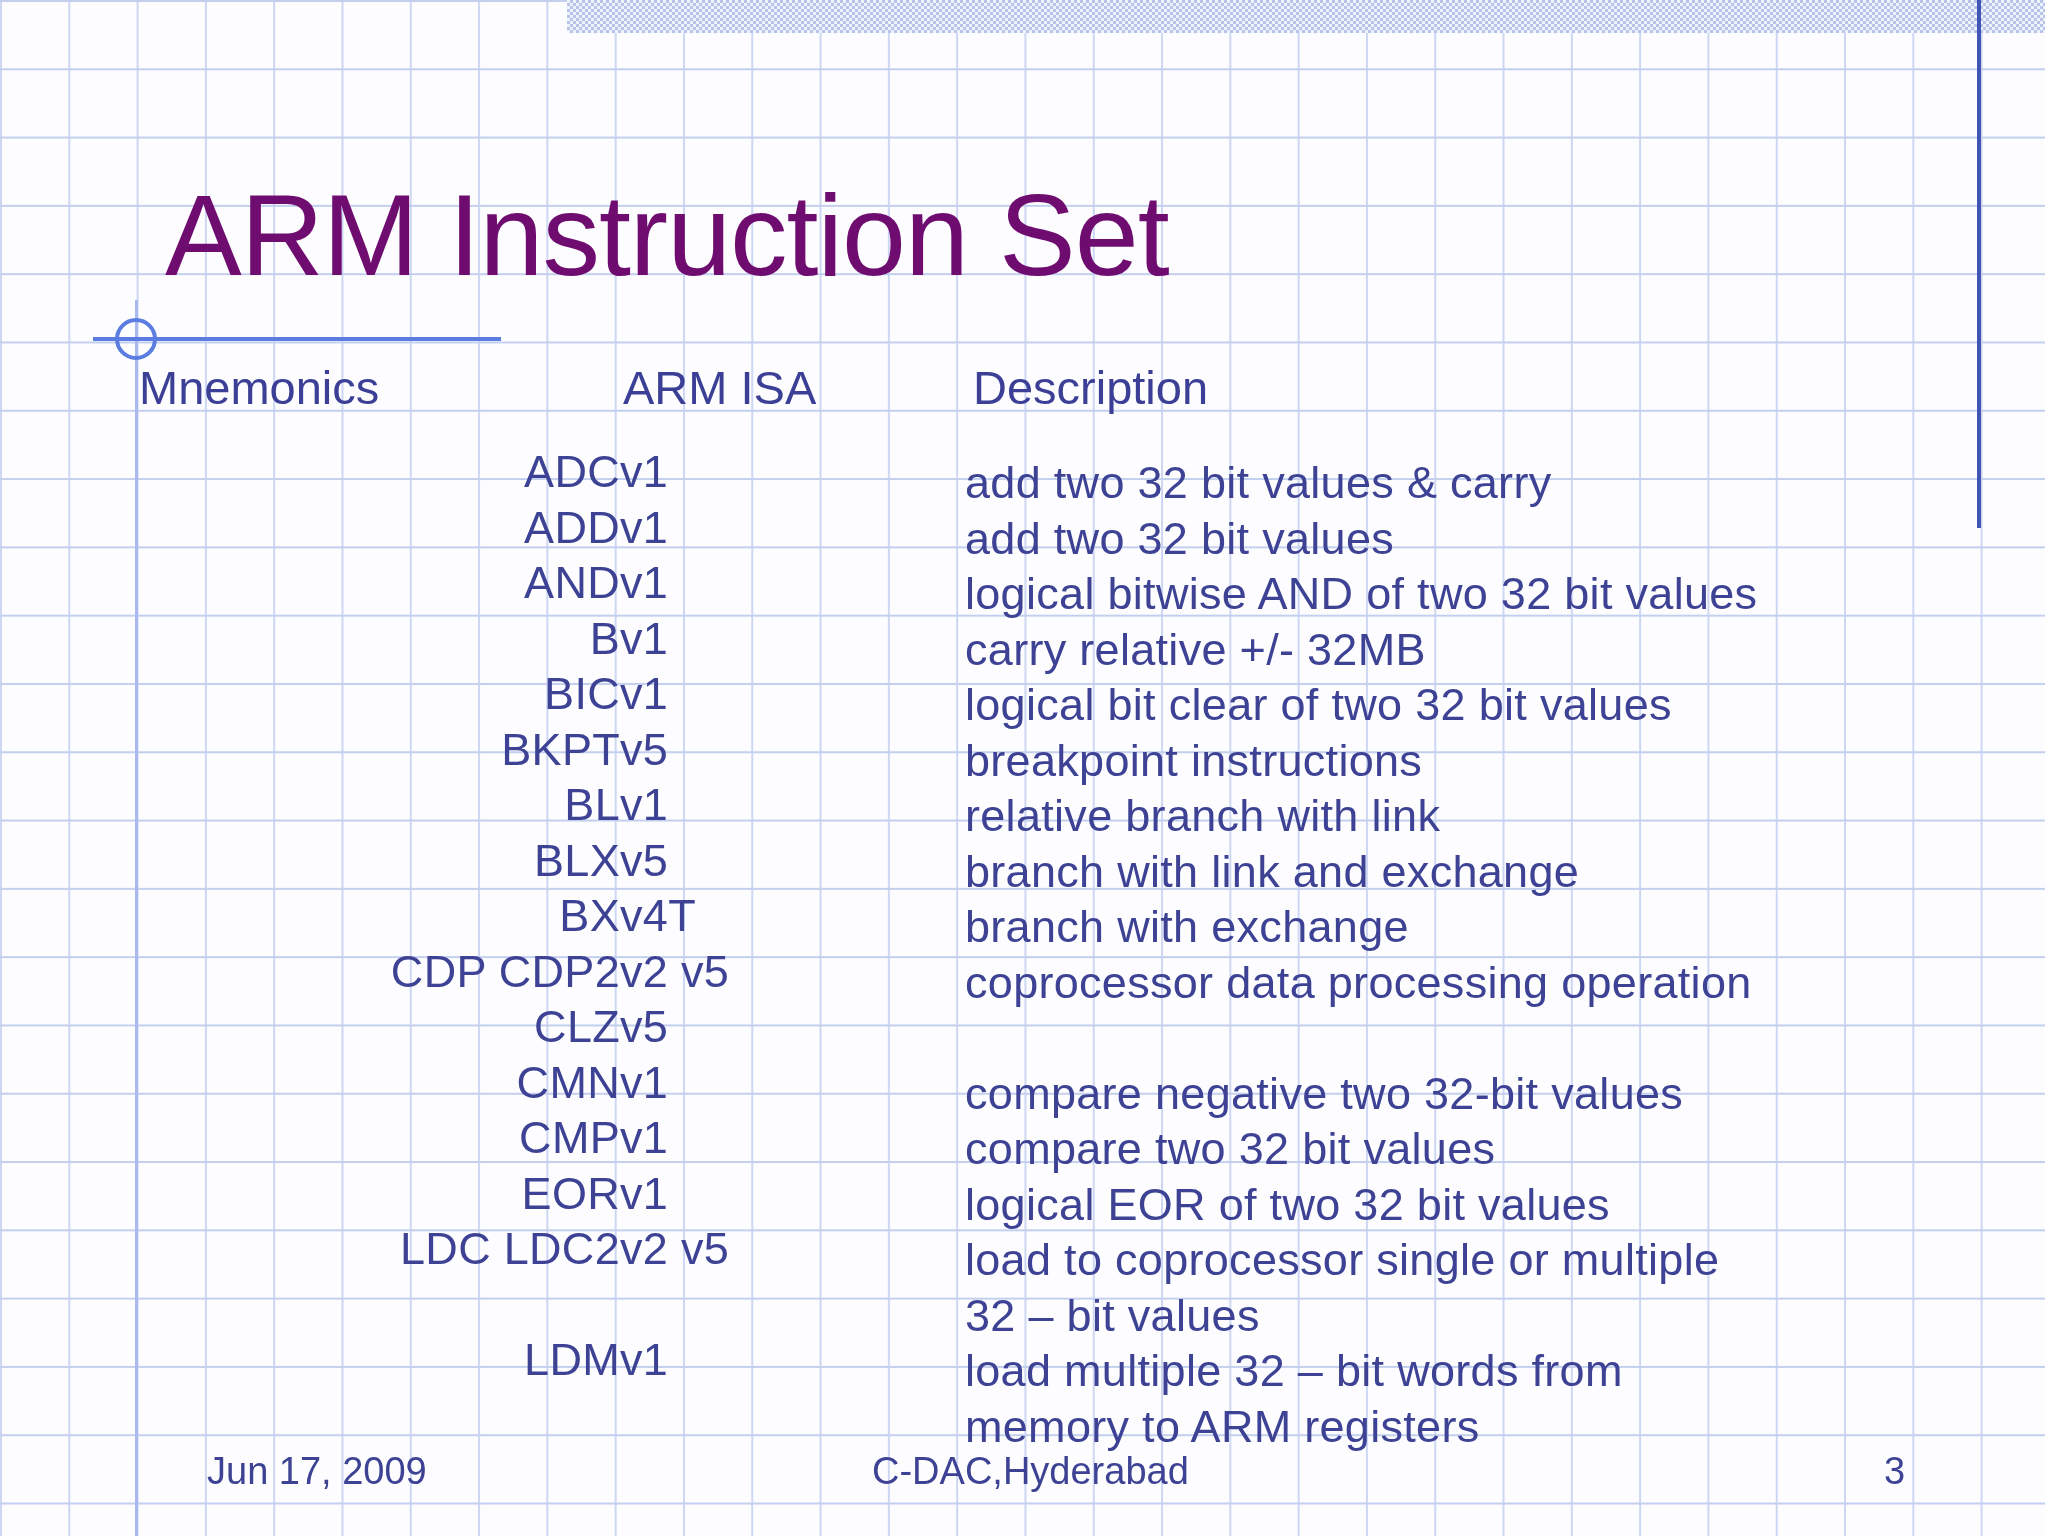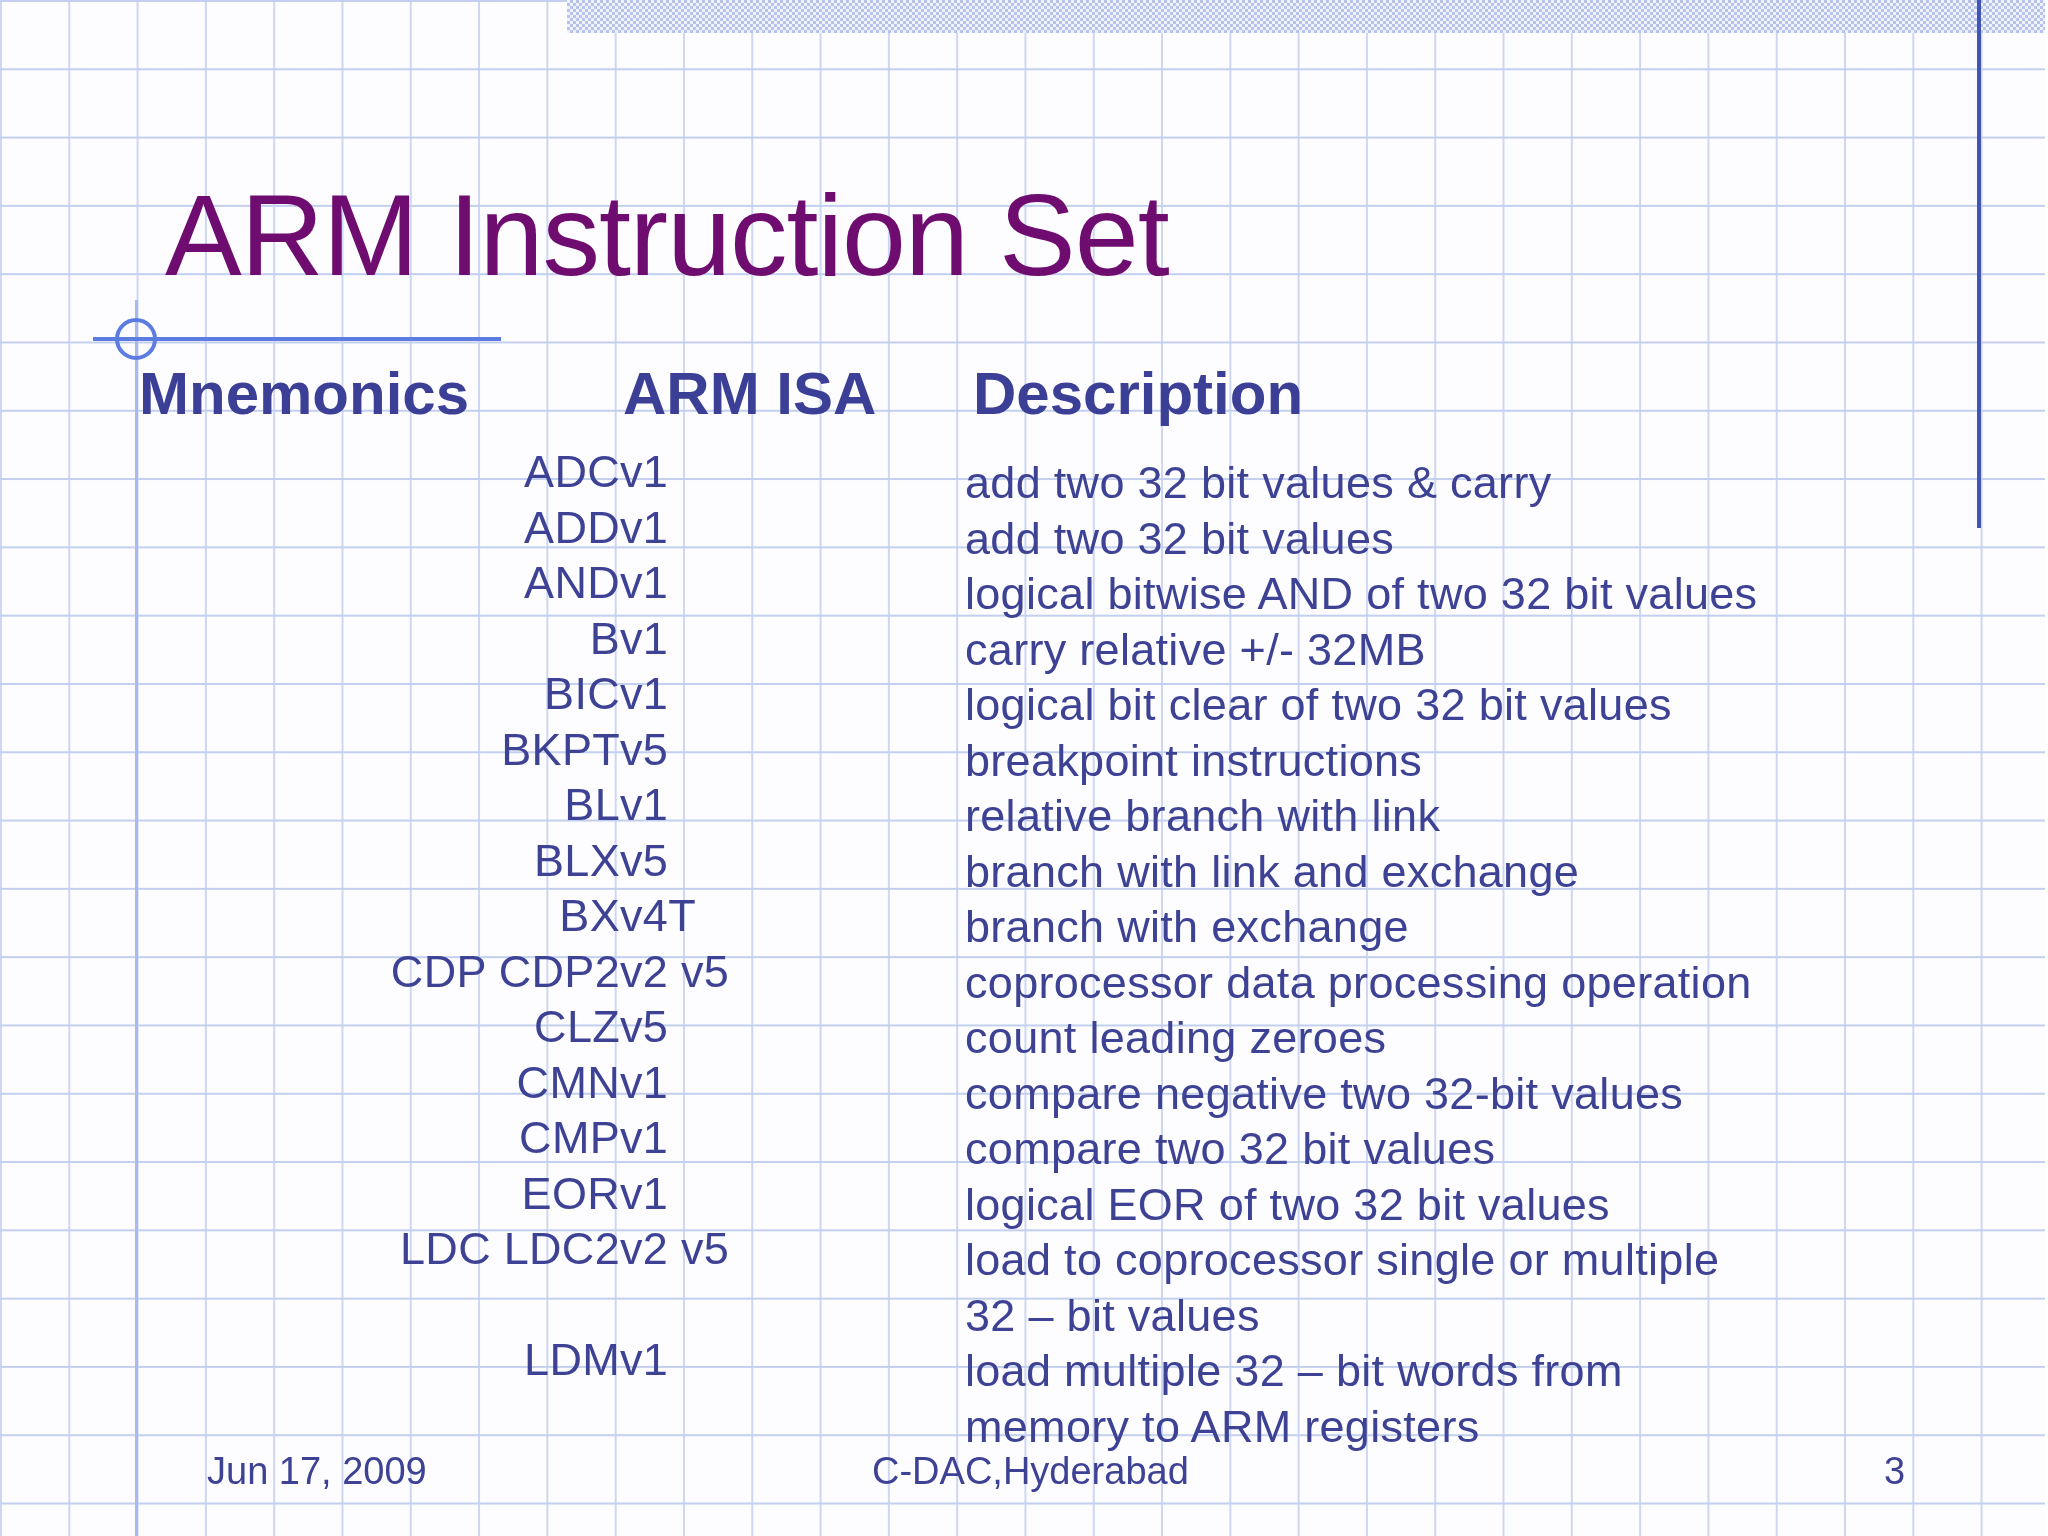--- a/index.html
+++ b/index.html
@@ -42,21 +42,21 @@
     background:#a9b8ef;
   }
   .accent-circle{
     position:absolute;left:115px;top:318px;width:42px;height:42px;
     border:4px solid #5b7ce0;border-radius:50%;box-sizing:border-box;
     background:transparent;
   }
   
   .thead{
     position:absolute;left:139px;top:364px;
-    display:flex;font-size:60px;font-weight:bold;line-height:1;
+    display:flex;font-size:47px;font-weight:normal;line-height:1;
     color:#3b3f96;white-space:nowrap;justify-content:center;
   }
   .thead .h1{width:484px;}
   .thead .h2{width:350px;}
   
   .tbody{
     position:absolute;left:142px;top:444px;
     font-size:45px;line-height:55.5px;letter-spacing:.3px;
     white-space:nowrap;
   }
@@ -140,21 +140,20 @@
       <span class="c3">branch with exchange</span>
     </div>
     <div class="tr">
       <span class="c1">CDP CDP2</span>
       <span class="c2">v2 v5</span>
       <span class="c3">coprocessor data processing operation</span>
     </div>
     <div class="tr">
       <span class="c1">CLZ</span>
       <span class="c2">v5</span>
-      <span class="c3">count leading zeroes</span>
     </div>
     <div class="tr">
       <span class="c1">CMN</span>
       <span class="c2">v1</span>
       <span class="c3">compare negative two 32-bit values</span>
     </div>
     <div class="tr">
       <span class="c1">CMP</span>
       <span class="c2">v1</span>
       <span class="c3">compare two 32 bit values</span>

